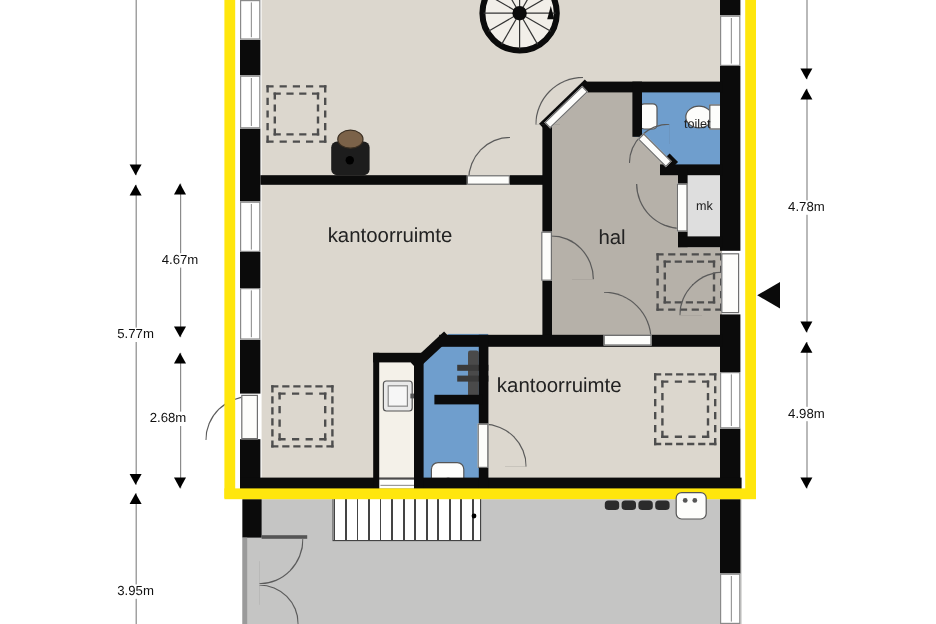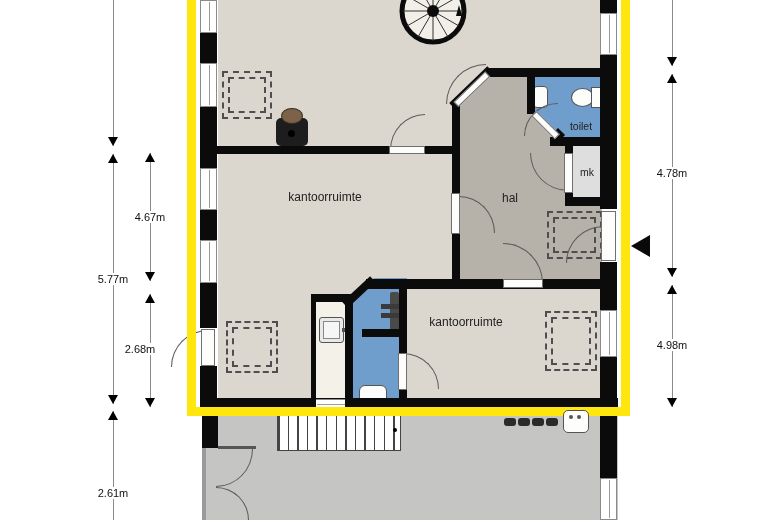--- a/index.html
+++ b/index.html
@@ -19,21 +19,21 @@
   .arc.bl{border-left:1.5px solid #5a5a5a;border-bottom:1.5px solid #5a5a5a;border-bottom-left-radius:100%;}
   .arc.br{border-right:1.5px solid #5a5a5a;border-bottom:1.5px solid #5a5a5a;border-bottom-right-radius:100%;}
   .dash{border:2px dashed #4e4e4e;}
   .dash .in{position:absolute;inset:4px;border:2px dashed #4e4e4e;}
   .yellow{background:#ffe60d;}
   .dl{background:#8b8b8b;width:1px;}
   .arr{width:0;height:0;border-left:5px solid transparent;border-right:5px solid transparent;}
   .au{border-bottom:9px solid #000;}
   .ad{border-top:9px solid #000;}
   .dim-label{background:#fff;padding:0 3px;font-size:11px;color:#111;transform:translate(-50%,-50%);white-space:nowrap;}
-  .room-label{font-size:12px;color:#222;transform:translate(-50%,-50%);white-space:nowrap;}
+  .room-label{font-size:17px;color:#222;transform:translate(-50%,-50%);white-space:nowrap;}
   .room-label.sm{font-size:10.5px;}
   .fix{border:1px solid #555;background:#fdfdfb;}
   .burner{position:static !important;width:12px;height:8px;background:#2b2b2b;border-radius:3px;margin-right:2px;display:inline-block;}
 </style>
 </head>
 <body>
 
 <div id="plan">
 
   <div class="floor" style="left:218px;top:0;width:382px;height:400px;background:#dcd7ce;"></div>
@@ -194,21 +194,21 @@
   </div>
 
   <div class="dl" style="left:113px;top:0;height:146px;"></div>
   <div class="arr ad" style="left:108px;top:137px;"></div>
   <div class="dl" style="left:113px;top:154px;height:250px;"></div>
   <div class="arr au" style="left:108px;top:154px;"></div>
   <div class="arr ad" style="left:108px;top:395px;"></div>
   <div class="dl" style="left:113px;top:411px;height:109px;"></div>
   <div class="arr au" style="left:108px;top:411px;"></div>
   <div class="dim-label" style="left:113px;top:279px;">5.77m</div>
-  <div class="dim-label" style="left:113px;top:493px;">2.61m</div>
+  <div class="dim-label" style="left:113px;top:493px;">3.95m</div>
 
   <div class="dl" style="left:150px;top:153px;height:128px;"></div>
   <div class="arr au" style="left:145px;top:153px;"></div>
   <div class="arr ad" style="left:145px;top:272px;"></div>
   <div class="dl" style="left:150px;top:294px;height:113px;"></div>
   <div class="arr au" style="left:145px;top:294px;"></div>
   <div class="arr ad" style="left:145px;top:398px;"></div>
   <div class="dim-label" style="left:150px;top:217px;">4.67m</div>
   <div class="dim-label" style="left:140px;top:349px;">2.68m</div>
 
@@ -220,17 +220,17 @@
   <div class="dl" style="left:672px;top:285px;height:122px;"></div>
   <div class="arr au" style="left:667px;top:285px;"></div>
   <div class="arr ad" style="left:667px;top:398px;"></div>
   <div class="dim-label" style="left:672px;top:173px;">4.78m</div>
   <div class="dim-label" style="left:672px;top:345px;">4.98m</div>
 
   <div style="left:631px;top:235px;width:0;height:0;border-top:11px solid transparent;border-bottom:11px solid transparent;border-right:19px solid #0a0a0a;"></div>
 
   <div class="room-label" style="left:325px;top:197px;">kantoorruimte</div>
   <div class="room-label" style="left:510px;top:198px;text-align:right;">hal</div>
-  <div class="room-label sm" style="left:581px;top:126px;">toilet</div>
+  <div class="room-label sm" style="left:581px;top:104px;">toilet</div>
   <div class="room-label sm" style="left:587px;top:172px;">mk</div>
   <div class="room-label" style="left:466px;top:322px;">kantoorruimte</div>
 
 </div>
 
 </body></html>

